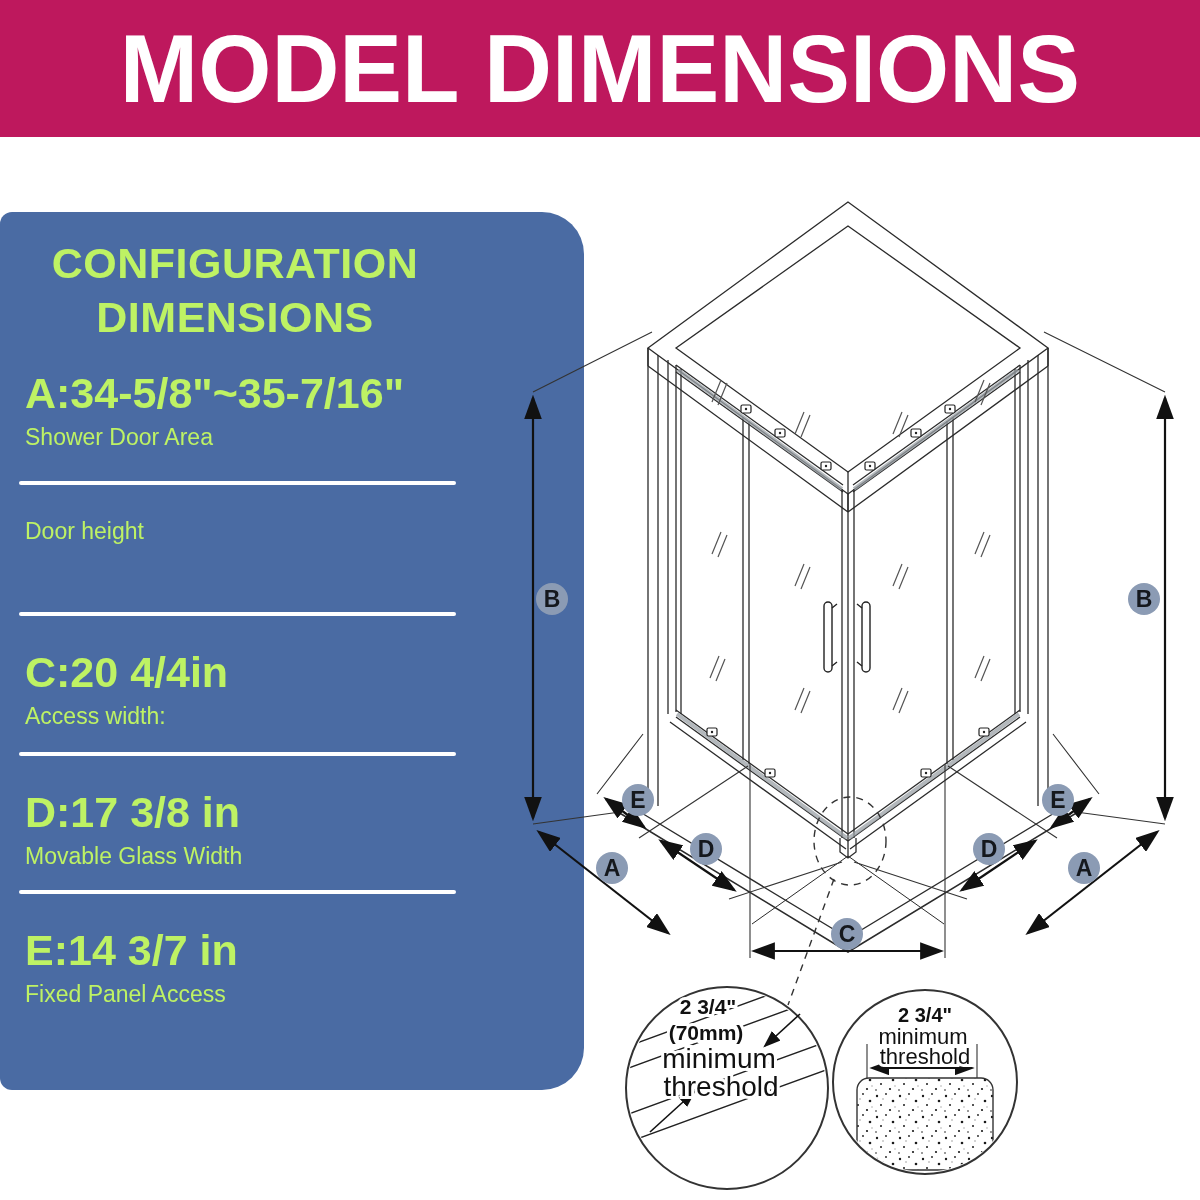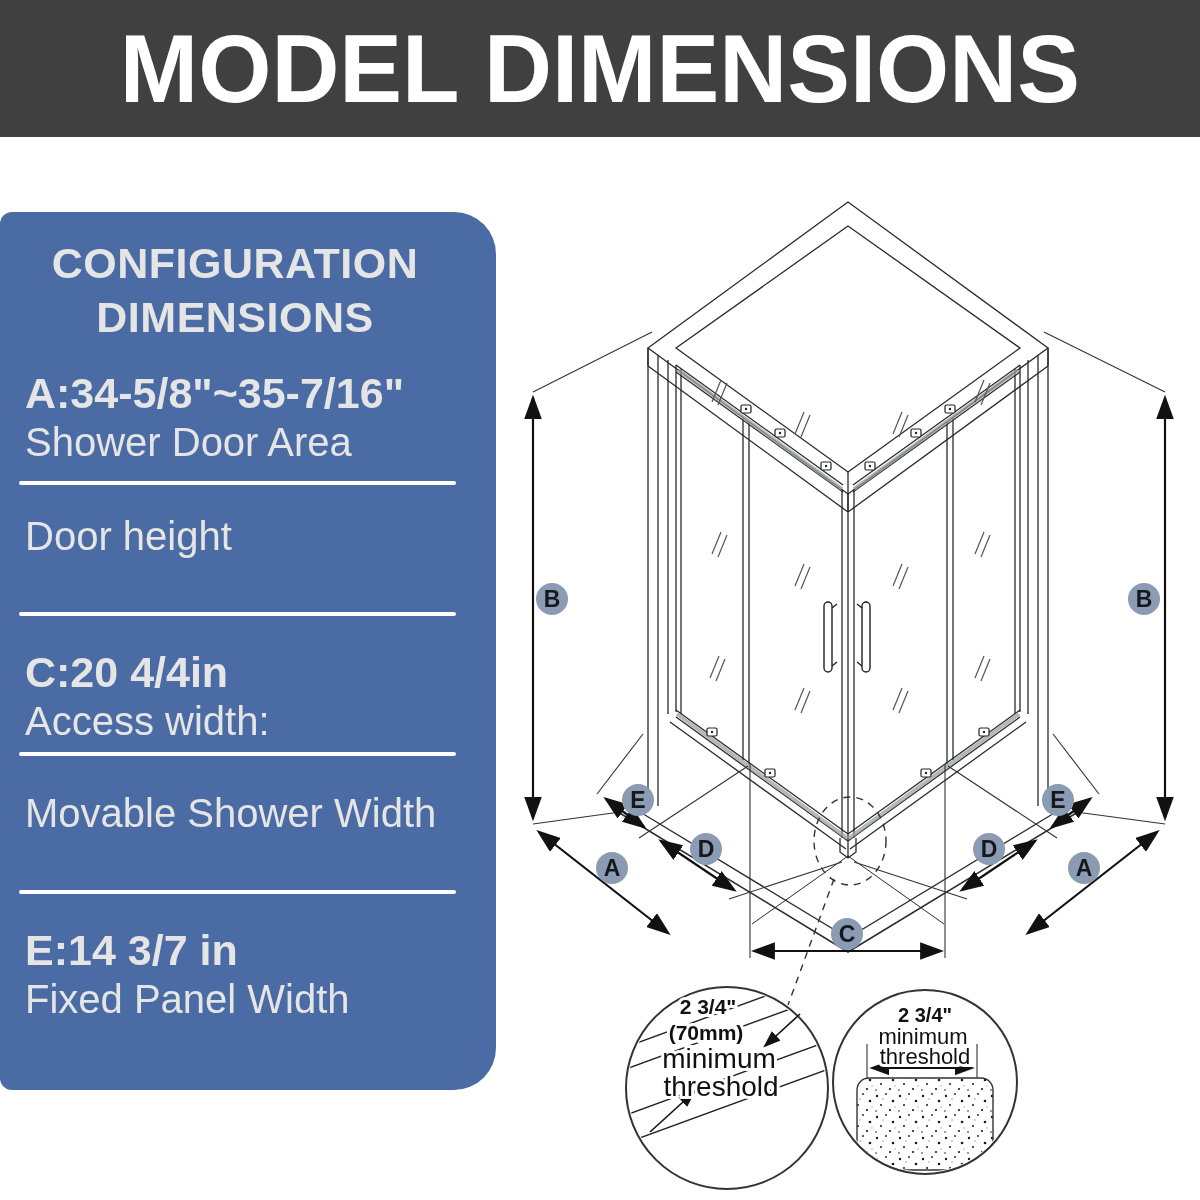--- a/index.html
+++ b/index.html
@@ -1,30 +1,30 @@
 <!DOCTYPE html>
 <html><head>
 <meta charset="utf-8">
 <style>
   html,body{margin:0;padding:0;background:#ffffff;}
   #page{position:relative;width:1200px;height:1200px;background:#ffffff;overflow:hidden;
         font-family:"Liberation Sans",sans-serif;}
   
-  #header{position:absolute;left:0;top:0;width:1200px;height:137px;background:#404040;
+  #header{position:absolute;left:0;top:0;width:1200px;height:137px;background:#be185d;
           display:flex;align-items:center;justify-content:center;}
   #header h1{margin:0;color:#ffffff;font-size:97px;font-weight:800;letter-spacing:0px;
              transform:scaleX(.97);white-space:nowrap;}
   
-  #panel{position:absolute;left:0;top:212px;width:496px;height:878px;background:#4a6ba3;
-         border-radius:12px 42px 42px 12px;color:#e5e5e5;}
+  #panel{position:absolute;left:0;top:212px;width:584px;height:878px;background:#4a6ba3;
+         border-radius:12px 42px 42px 12px;color:#bef264;}
   #panel .title{position:absolute;top:24px;left:0;width:470px;text-align:center;
                 font-size:43px;font-weight:bold;line-height:54px;letter-spacing:.5px;}
   .dim-item{position:absolute;left:25px;width:460px;}
   .dim-item .val{font-size:43px;font-weight:bold;line-height:48px;white-space:nowrap;}
-  .dim-item .lab{font-size:40px;font-weight:400;line-height:40px;margin-top:5px;white-space:nowrap;}
+  .dim-item .lab{font-size:23px;font-weight:400;line-height:40px;white-space:nowrap;}
   .hr{position:absolute;left:19px;width:437px;height:4px;background:#ffffff;border-radius:2px;}
   
   #diag{position:absolute;left:0;top:0;width:1200px;height:1200px;}
   text.dimletter{font-size:23px;font-weight:bold;fill:#15181d;}
   text.detail-bold{font-size:21px;font-weight:bold;fill:#111;}
   text.detail-reg{font-size:28px;font-weight:400;fill:#111;}
   text.detail-bold-sm{font-size:20px;font-weight:bold;fill:#111;}
   text.detail-reg-sm{font-size:22px;font-weight:400;fill:#111;}
   text{paint-order:stroke;stroke:#ffffff;stroke-width:0;}
   text.halo{stroke:#ffffff;stroke-width:6px;}
@@ -55,27 +55,28 @@
     </div>
     <div class="hr" style="top:400px"></div>
 
     <div class="dim-item" style="top:436px">
       <div class="val">C:20 4/4in</div>
       <div class="lab">Access width:</div>
     </div>
     <div class="hr" style="top:540px"></div>
 
     <div class="dim-item" style="top:576px">
-      <div class="lab">Movable Shower Width</div>
+      <div class="val">D:17 3/8 in</div>
+      <div class="lab">Movable Glass Width</div>
     </div>
     <div class="hr" style="top:678px"></div>
 
     <div class="dim-item" style="top:714px">
       <div class="val">E:14 3/7 in</div>
-      <div class="lab">Fixed Panel Width</div>
+      <div class="lab">Fixed Panel Access</div>
     </div>
   </div>
 
   <svg id="diag" viewBox="0 0 1200 1200">
     <defs>
       <marker id="ah" markerWidth="11" markerHeight="8" refX="9.5" refY="4" orient="auto-start-reverse">
         <path d="M0,0 L11,4 L0,8 z" fill="#111"></path>
       </marker>
       <clipPath id="clipL">
           <circle cx="727" cy="1088" r="99"></circle>

